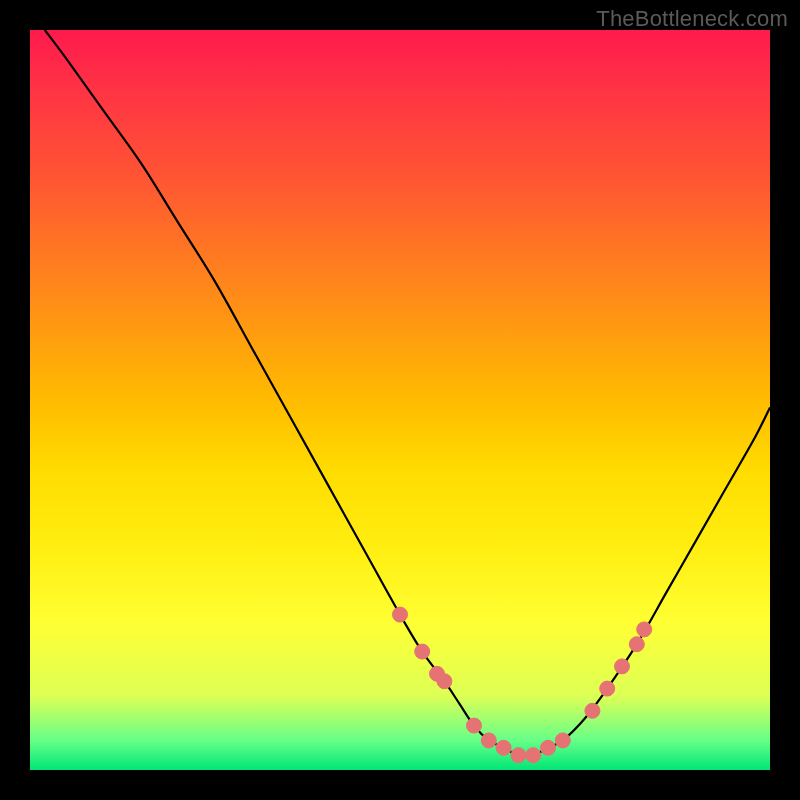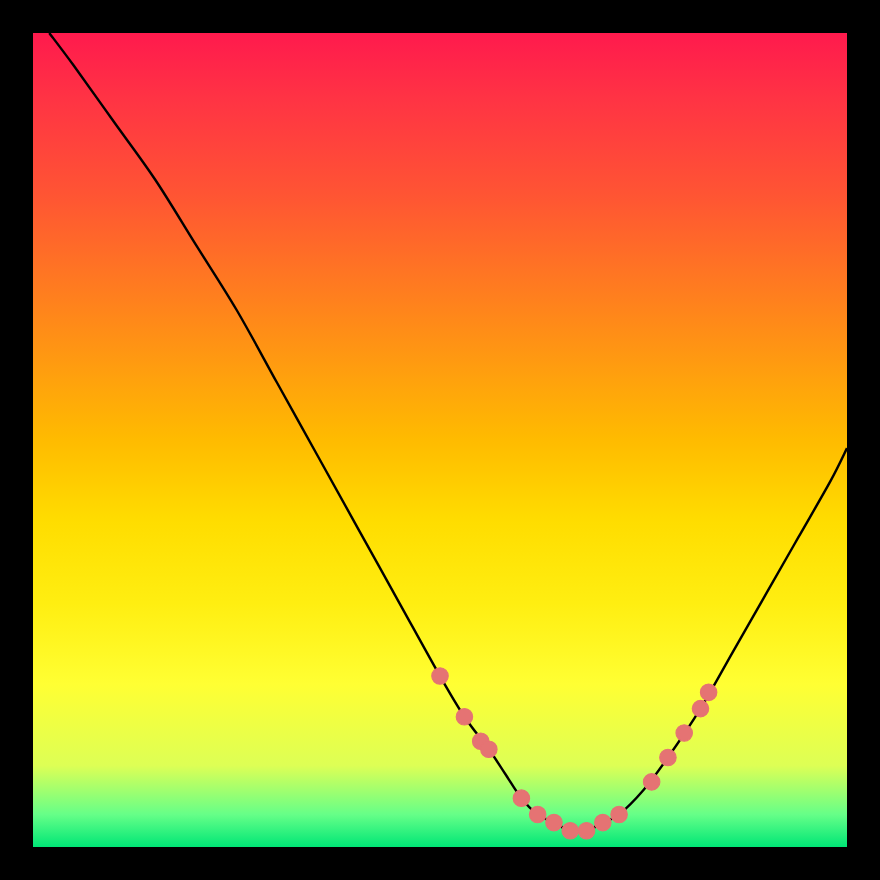--- a/index.html
+++ b/index.html
@@ -45,20 +45,21 @@
     pointer-events: none;
   }
   .dot {
     fill: #e57373;
     stroke: #e57373;
   }
 </style>
 </head>
 <body>
 <div class="container">
+  <div class="watermark">TheBottleneck.com</div>
   <div class="plot-area">
     <svg class="curve" viewBox="0 0 740 740" preserveAspectRatio="none">
       <path id="curve-path" fill="none" stroke="#000" stroke-width="2.2" d="M 14.8 0 C 18.5 4.933333333333337, 27.133333333333333 16.03333333333336, 37 29.600000000000023 C 46.86666666666667 43.166666666666686, 61.666666666666664 64.13333333333331, 74 81.39999999999998 C 86.33333333333333 98.66666666666664, 98.66666666666667 114.70000000000005, 111 133.20000000000005 C 123.33333333333333 151.70000000000005, 135.66666666666666 172.66666666666666, 148 192.39999999999998 C 160.33333333333334 212.1333333333333, 172.66666666666666 230.6333333333333, 185 251.59999999999997 C 197.33333333333334 272.56666666666666, 209.66666666666666 296.00000000000006, 222 318.20000000000005 C 234.33333333333334 340.40000000000003, 246.66666666666666 362.6, 259 384.8 C 271.3333333333333 407, 283.6666666666667 429.2, 296 451.4 C 308.3333333333333 473.59999999999997, 320.6666666666667 495.8, 333 518 C 345.3333333333333 540.2, 360.1333333333333 567.3333333333334, 370 584.6 C 379.8666666666667 601.8666666666667, 384.80000000000007 610.5, 392.20000000000005 621.6 C 399.6 632.7, 408.23333333333335 642.5666666666667, 414.40000000000003 651.2 C 420.5666666666667 659.8333333333334, 424.26666666666665 666, 429.2 673.4 C 434.1333333333333 680.8, 439.06666666666666 689.4333333333334, 444 695.6 C 448.93333333333334 701.7666666666667, 453.8666666666667 706.7, 458.8 710.4 C 463.73333333333335 714.0999999999999, 468.6666666666667 715.3333333333333, 473.6 717.8 C 478.53333333333336 720.2666666666667, 483.4666666666667 723.9666666666667, 488.40000000000003 725.2 C 493.33333333333337 726.4333333333334, 498.2666666666667 726.4333333333334, 503.20000000000005 725.2 C 508.1333333333334 723.9666666666667, 513.0666666666667 720.2666666666667, 518 717.8 C 522.9333333333333 715.3333333333333, 526.6333333333333 715.3333333333333, 532.8 710.4 C 538.9666666666666 705.4666666666667, 547.6 696.8333333333334, 555 688.2 C 562.4 679.5666666666667, 568.5666666666667 670.9333333333334, 577.2 658.6 C 585.8333333333334 646.2666666666667, 596.9333333333333 630.2333333333333, 606.8 614.2 C 616.6666666666666 598.1666666666667, 626.5333333333333 579.6666666666666, 636.4 562.4 C 646.2666666666667 545.1333333333333, 656.1333333333333 527.8666666666667, 666 510.6 C 675.8666666666667 493.33333333333337, 685.7333333333332 476.06666666666666, 695.5999999999999 458.8 C 705.4666666666666 441.53333333333336, 717.8 420.56666666666666, 725.1999999999999 407 C 732.5999999999999 393.43333333333334, 737.5333333333333 382.33333333333337, 740 377.40000000000003"></path>
       <g id="dots">
           <circle cx="370" cy="584.6" r="7.5" class="dot"></circle>
           <circle cx="392.20000000000005" cy="621.6" r="7.5" class="dot"></circle>
           <circle cx="407.00000000000006" cy="643.8" r="7.5" class="dot"></circle>
           <circle cx="414.40000000000003" cy="651.2" r="7.5" class="dot"></circle>
           <circle cx="444" cy="695.6" r="7.5" class="dot"></circle>
           <circle cx="458.8" cy="710.4" r="7.5" class="dot"></circle>

